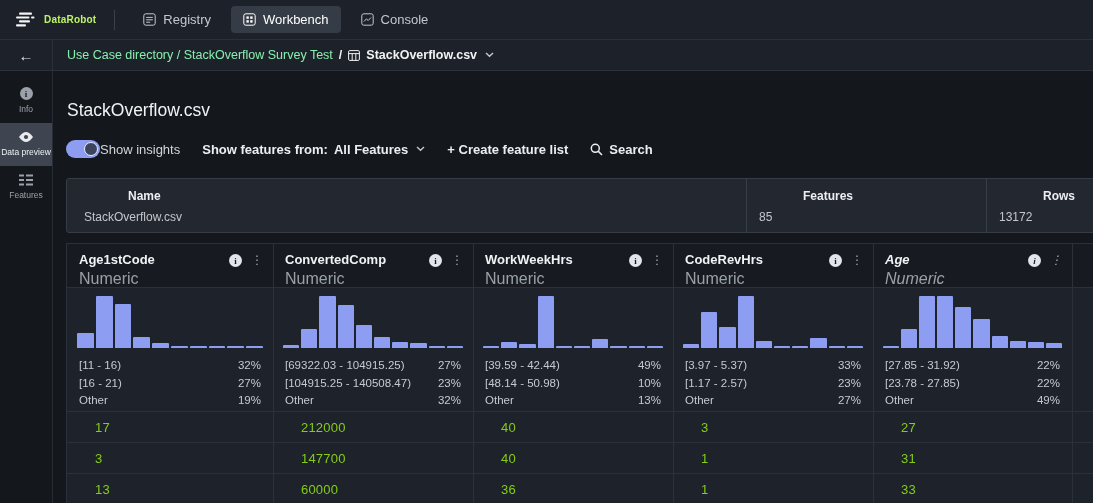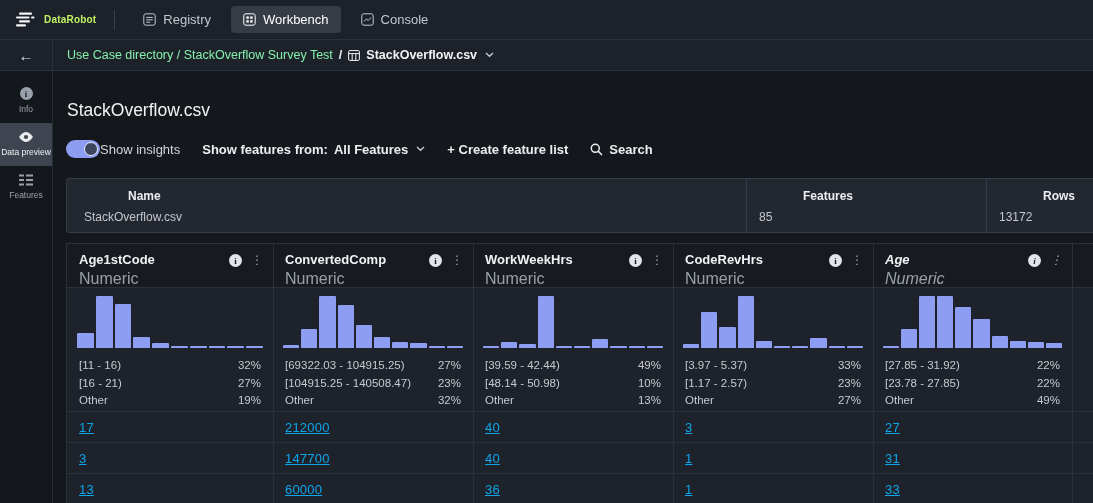--- a/index.html
+++ b/index.html
@@ -105,21 +105,21 @@
 
   .hist-band { position: absolute; left: 0; top: 44px; width: 100%; height: 64px; }
   .hist { position: absolute; top: 8px; bottom: 4px; display: flex; align-items: flex-end; gap: 2px; }
   .hbar { flex: 1; min-height: 2px; background: var(--bar, #8d9df1); border-radius: 1px 1px 0 0; }
 
   .stats-band { position: absolute; left: 0; top: 108px; width: 100%; height: 60px; border-bottom: 1px solid #2b3139; }
   .stats { position: absolute; top: 0; height: 60px; padding: 7px 12px 6px; display: flex; flex-direction: column; justify-content: space-between; }
   .stat-row { display: flex; justify-content: space-between; font-size: 11.5px; color: #c6cad0; }
 
   .drow { position: absolute; left: 0; width: 100%; height: 31px; border-bottom: 1px solid #2b3139; }
-  .dcell { position: absolute; top: 0; height: 31px; line-height: 31px; padding-left: 12px; font-size: 13px; color: #0ea5e9; letter-spacing: .2px; text-decoration: underline; }
+  .dcell { position: absolute; top: 0; height: 31px; line-height: 31px; padding-left: 28px; font-size: 13px; color: #84cc16; letter-spacing: .2px; }
 </style>
 </head>
 <body style="--accent: #8d9df1; --bar: #8d9df1;">
 
 <div class="topnav">
   <div class="brand">
     <svg width="19" height="16" viewBox="0 0 19 16">
       <rect x="3" y="0.5" width="13" height="2.2" rx="1" fill="#f4f5f7"></rect>
       <rect x="0" y="4.4" width="13.5" height="2.2" rx="1" fill="#f4f5f7"></rect>
       <rect x="15" y="4.4" width="3.5" height="2.2" rx="1" fill="#f4f5f7"></rect>

